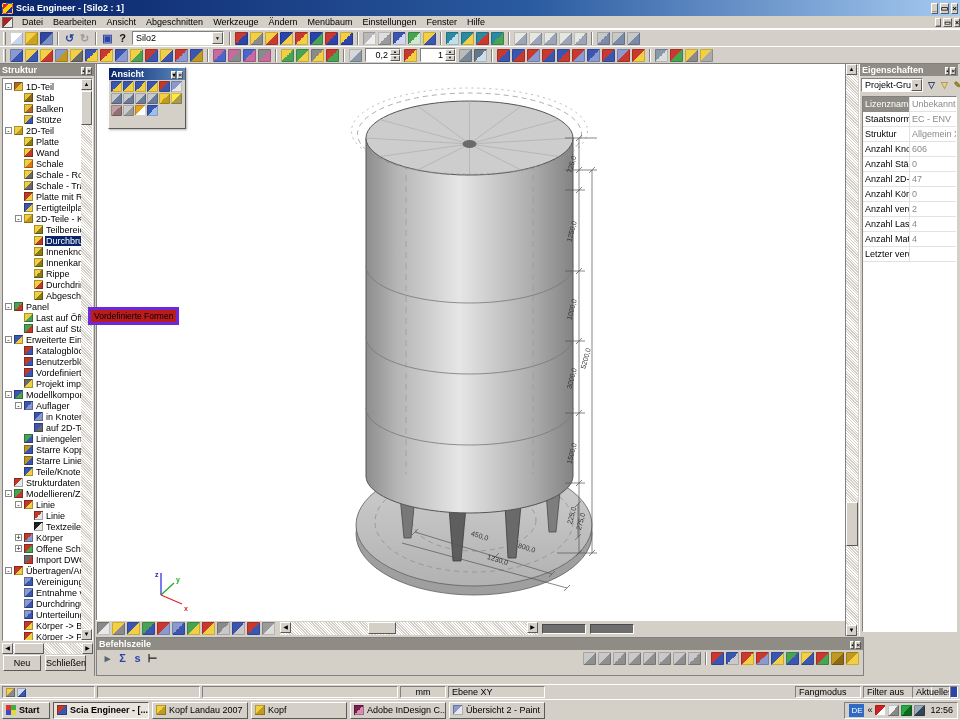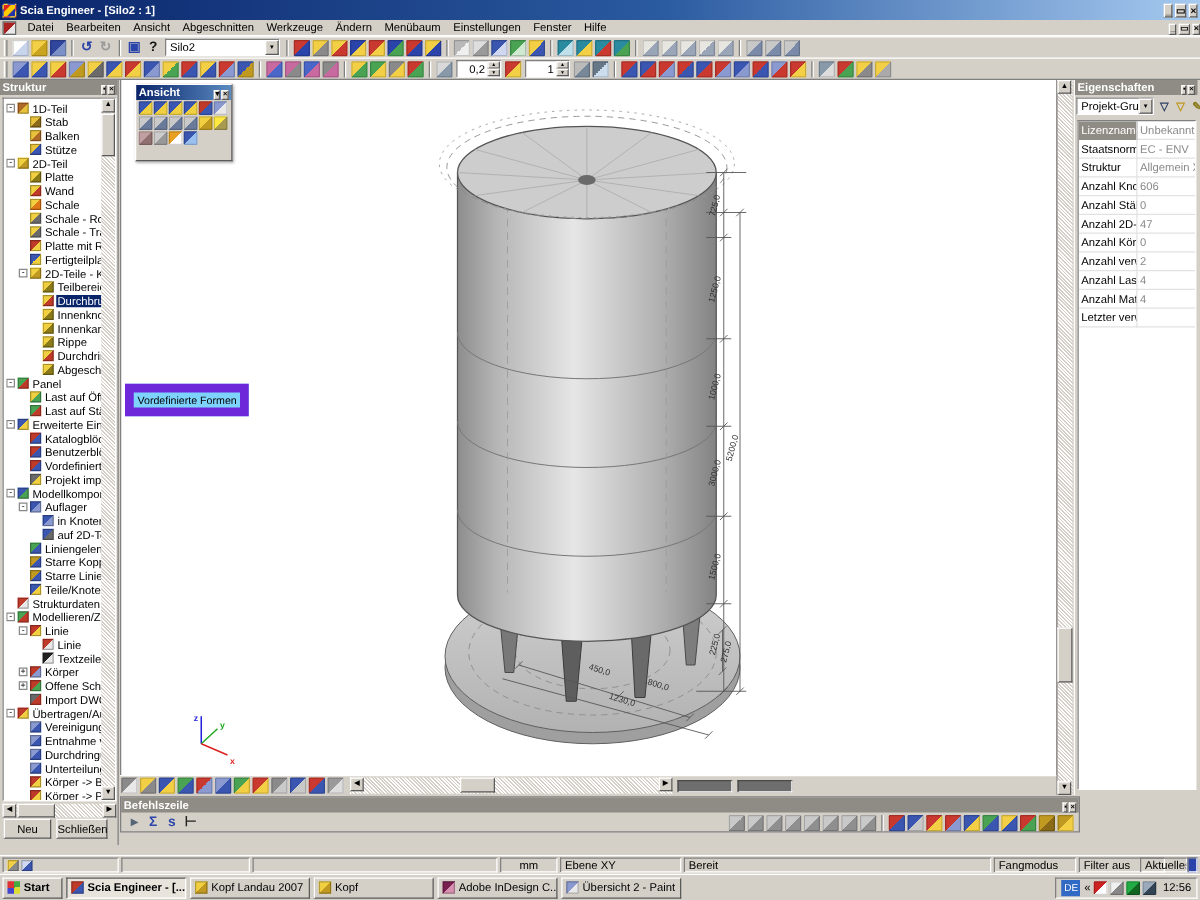--- a/index.html
+++ b/index.html
@@ -66,21 +66,21 @@
 .axlbl{font-size:7px;font-weight:bold}
 
 
 #ansicht{position:absolute;left:11px;top:3px;width:78px;height:62px;background:#d4d0c8;border:1px solid;border-color:#fff #5a5a5a #5a5a5a #fff;box-shadow:1px 1px 2px rgba(0,0,0,.3)}
 #ansicht .ttl{height:12px;background:linear-gradient(90deg,#0a246a,#5a8ac0);color:#fff;font-weight:bold;display:flex;align-items:center;padding:0 2px}
 #ansicht .ttl .sp{flex:1}
 #ansicht .icn{width:11px;height:11px;font-size:9px;line-height:10px;margin:1px 0 0 1px}
 .arow{display:flex;padding-left:1px}
 
 
-#tooltip{position:absolute;left:100px;top:307px;background:#7dd3fc;border:7px solid #6d28d9;padding:1px 3px;font-size:8.5px;z-index:50;white-space:nowrap}
+#tooltip{position:absolute;left:88px;top:307px;background:#b91c1c;border:3px solid #6d28d9;padding:1px 3px;font-size:8.5px;z-index:50;white-space:nowrap}
 
 
 #vscroll{position:absolute;left:845px;top:64px;width:13px;height:572px;background:#d4d0c8 repeating-linear-gradient(45deg,#fff 0 1px,transparent 1px 2px);border-left:1px solid #808080}
 #vthumb{position:absolute;left:0;top:438px;width:12px;height:44px;background:#d4d0c8;border:1px solid;border-color:#fff #5a5a5a #5a5a5a #fff}
 
 
 #bottom-strip{position:absolute;left:96px;top:620px;width:749px;height:16px;background:#d4d0c8;border-top:1px solid #fff;display:flex;align-items:center}
 #hscroll{position:relative;width:258px;height:13px;background:#d4d0c8 repeating-linear-gradient(45deg,#fff 0 1px,transparent 1px 2px);margin-left:4px}
 #hthumb{position:absolute;left:88px;top:0;width:28px;height:12px;background:#d4d0c8;border:1px solid;border-color:#fff #5a5a5a #5a5a5a #fff}
 .slotbox{width:44px;height:10px;background:#6e6e6e;border:1px solid;border-color:#4a4a4a #fff #fff #4a4a4a;margin-left:4px}
@@ -89,21 +89,21 @@
 #dock-right{position:absolute;left:859px;top:64px;width:99px;height:572px;border-left:1px solid #fff}
 #prop-combo-row{display:flex;align-items:center;padding:2px 1px}
 #prop-combo-row .combo{width:62px;margin:0 2px 0 0}
 #prop-box{position:absolute;left:2px;top:32px;width:95px;height:536px;background:#fff;border:1px solid;border-color:#808080 #fff #fff #808080;overflow:hidden}
 .prow{display:flex;height:15px;border-bottom:1px solid #e2e2e2;align-items:center}
 .plabel{width:47px;padding:0 2px;border-right:1px solid #e2e2e2;overflow:hidden;white-space:nowrap;height:15px;line-height:15px;flex:none}
 .pval{flex:1;padding:0 2px;color:#8a8a8a;overflow:hidden;white-space:nowrap}
 .prow[data-h="1"] .plabel{background:#8e8c84;color:#fff}
 
 
-#befehl{position:absolute;left:96px;top:637px;width:768px;height:29px;background:#d4d0c8;border:1px solid #808080}
+#befehl{position:absolute;left:96px;top:637px;width:768px;height:39px;background:#d4d0c8;border:1px solid #808080}
 #befehl .dock-title{height:12px}
 #befehl-tools{height:17px;display:flex;align-items:center;padding:0 3px}
 #befehl-tools .sp{flex:1}
 #befehl-input{margin:0 2px;height:13px;background:#fff;border:1px solid;border-color:#808080 #fff #fff #808080;display:flex;align-items:center;padding:0 3px}
 #befehl-input input{border:none;outline:none;flex:1;font:inherit;background:transparent}
 
 
 #statusbar{position:absolute;left:0;top:684px;width:960px;height:15px;background:#d4d0c8;border-top:1px solid #fff}
 .scell{position:absolute;top:1px;height:12px;border:1px solid;border-color:#808080 #fff #fff #808080;padding:0 3px;line-height:10px;overflow:hidden;white-space:nowrap}
 .sicn{display:inline-block;width:9px;height:9px;margin-right:2px;vertical-align:middle;box-shadow:inset 0 0 0 1px rgba(0,0,0,.25)}
@@ -909,21 +909,20 @@
       </span>
   </div>
 </div>
 
 <div id="statusbar">
   <span class="scell" style="left:2px;width:93px"><span><span class="sicn" data-c1="#f3cf45" title="doc-state-icon" style="background: linear-gradient(135deg, rgb(243, 207, 69) 0px, rgb(243, 207, 69) 50%, rgb(138, 138, 138) 50%, rgb(138, 138, 138) 100%);"></span><span class="sicn" data-c1="#cfd8f0" title="layer-state-icon" style="background: linear-gradient(135deg, rgb(207, 216, 240) 0px, rgb(207, 216, 240) 50%, rgb(58, 86, 176) 50%, rgb(58, 86, 176) 100%);"></span></span></span>
   <span class="scell" style="left:97px;width:103px"></span>
   <span class="scell" style="left:202px;width:196px"></span>
   <span class="scell" style="left:400px;width:46px;text-align:center">mm</span>
   <span class="scell" style="left:448px;width:97px">Ebene XY</span>
-  <span class="scell" style="left:547px;width:246px">Bereit</span>
   <span class="scell" style="left:795px;width:66px">Fangmodus</span>
   <span class="scell" style="left:863px;width:69px">Filter aus</span>
   <span class="scell" style="left:912px;width:38px">Aktuelles B</span>
   <span class="scell" style="left:950px;width:8px;background:#2a44aa"></span>
 </div>
 
 <div id="taskbar">
   <div id="start-btn">
     <span id="flag-icon"></span>
     <span>Start</span>

